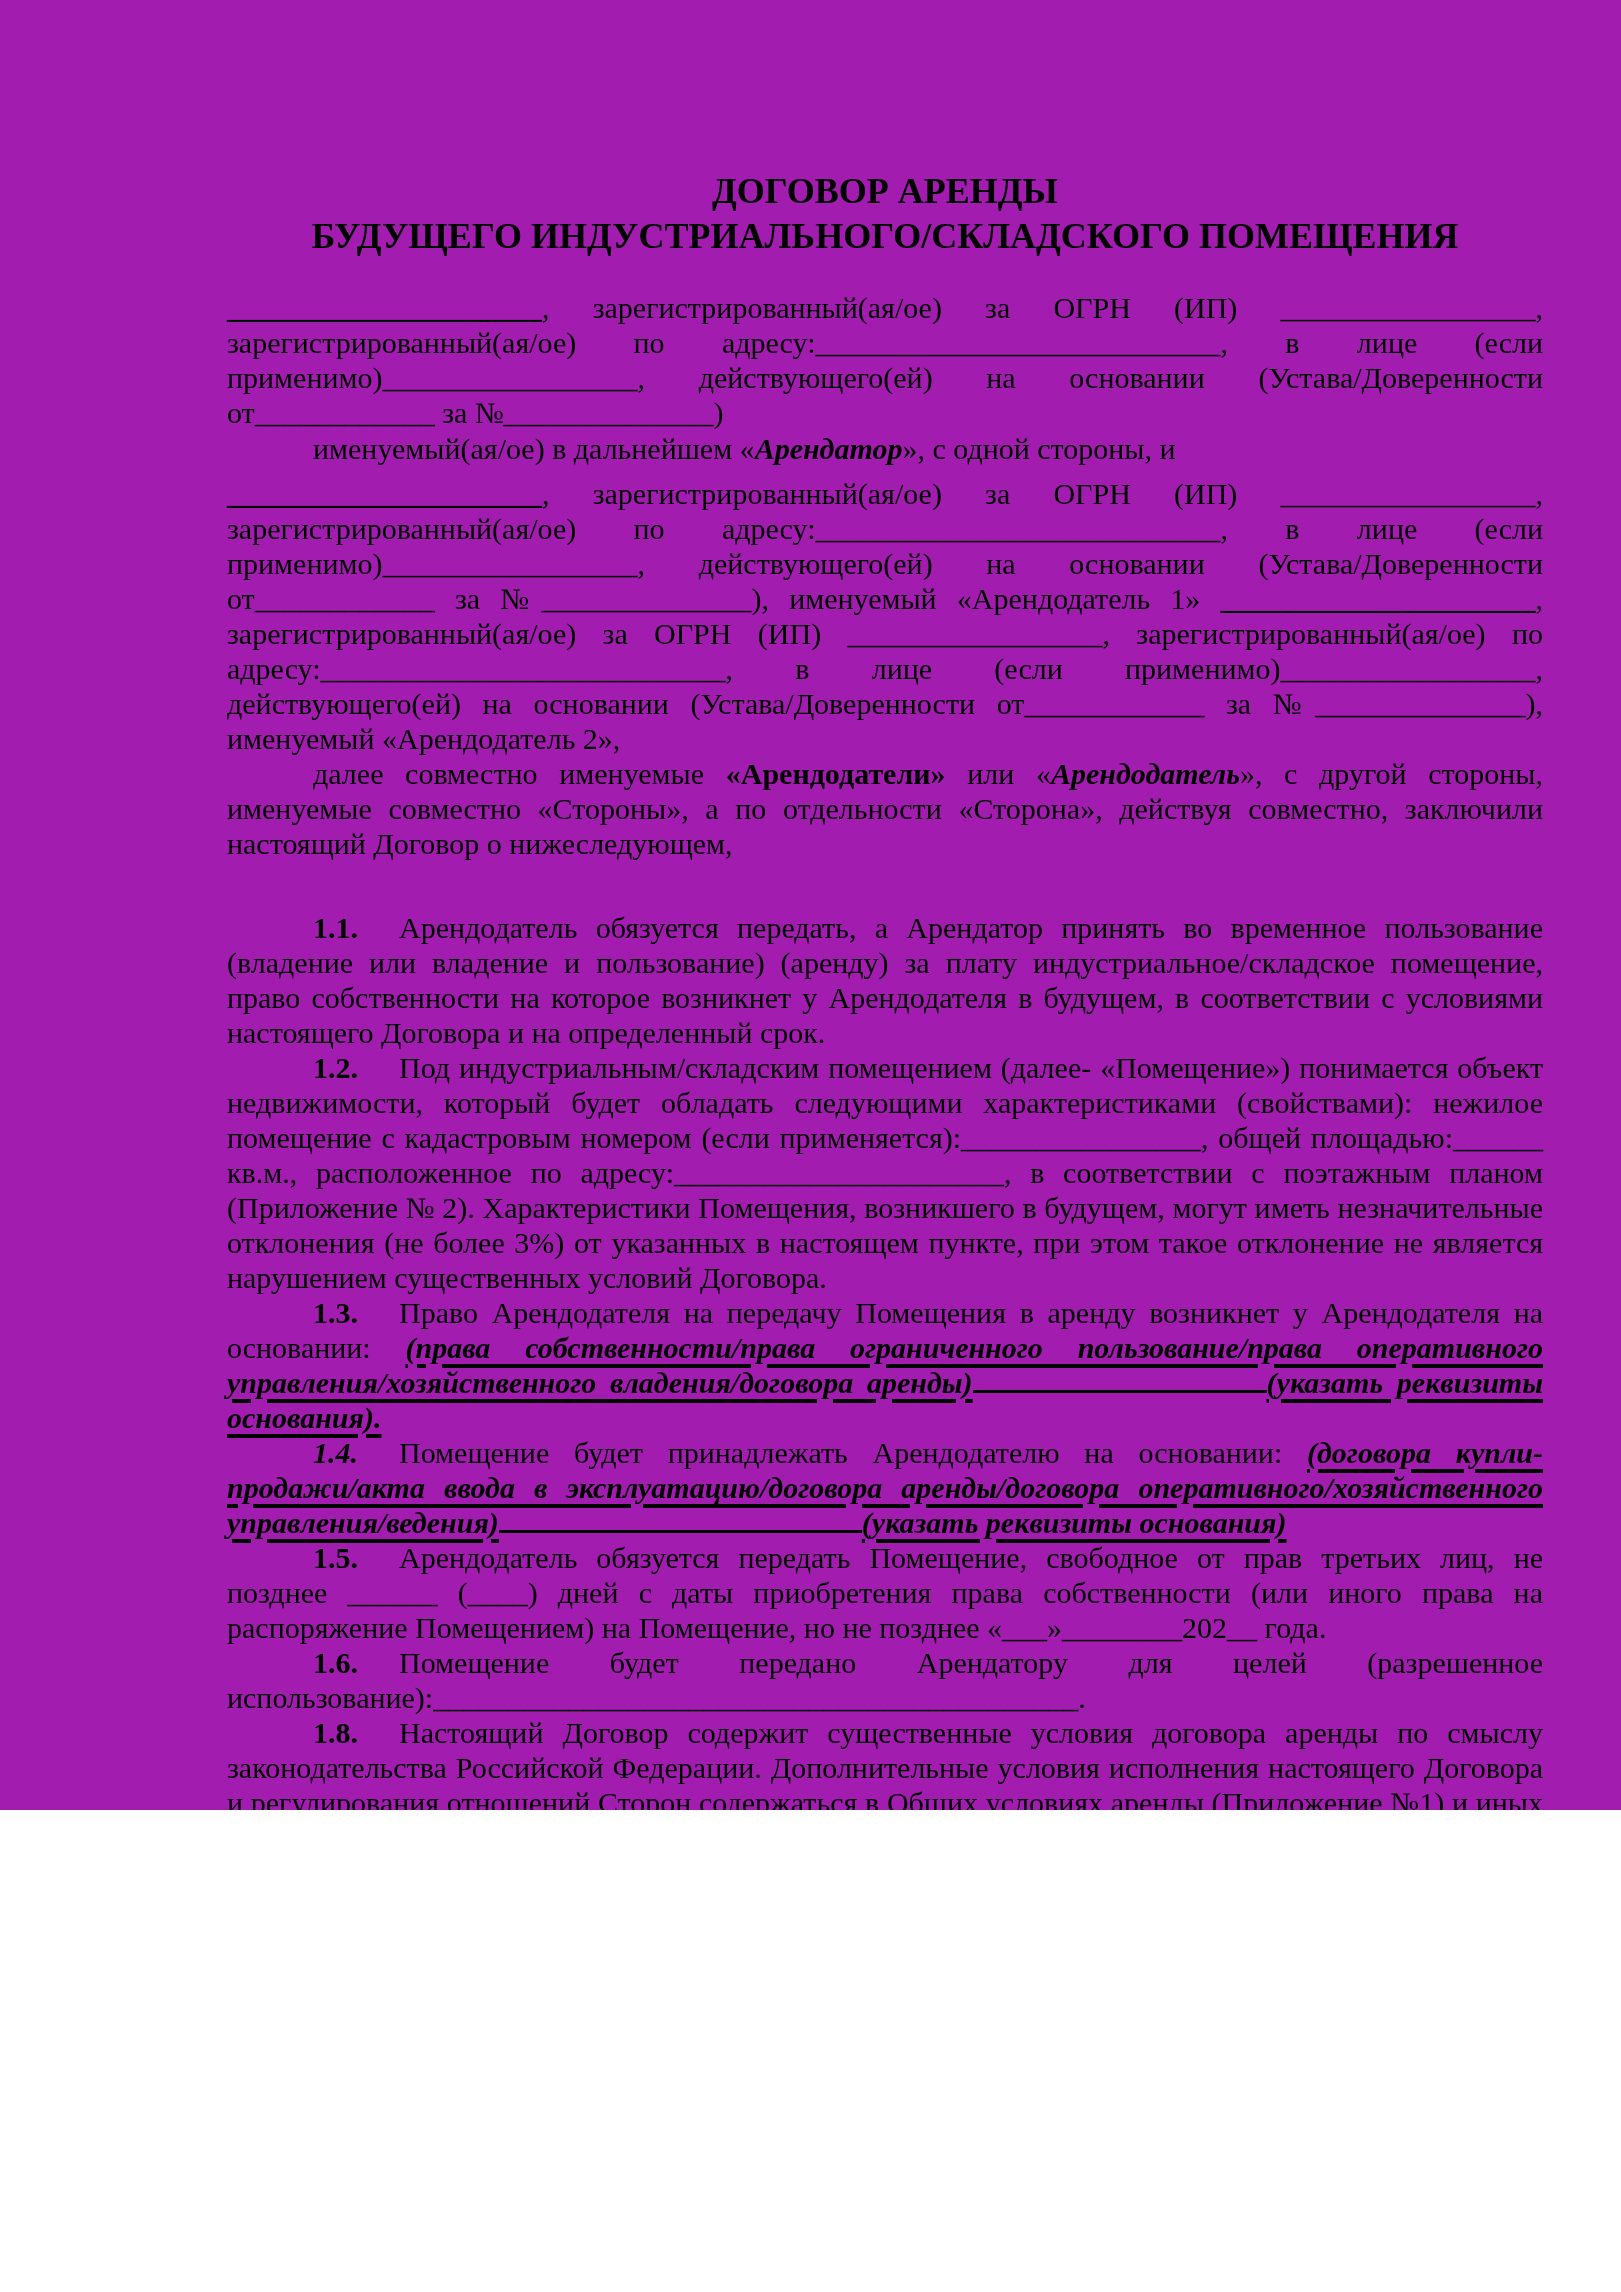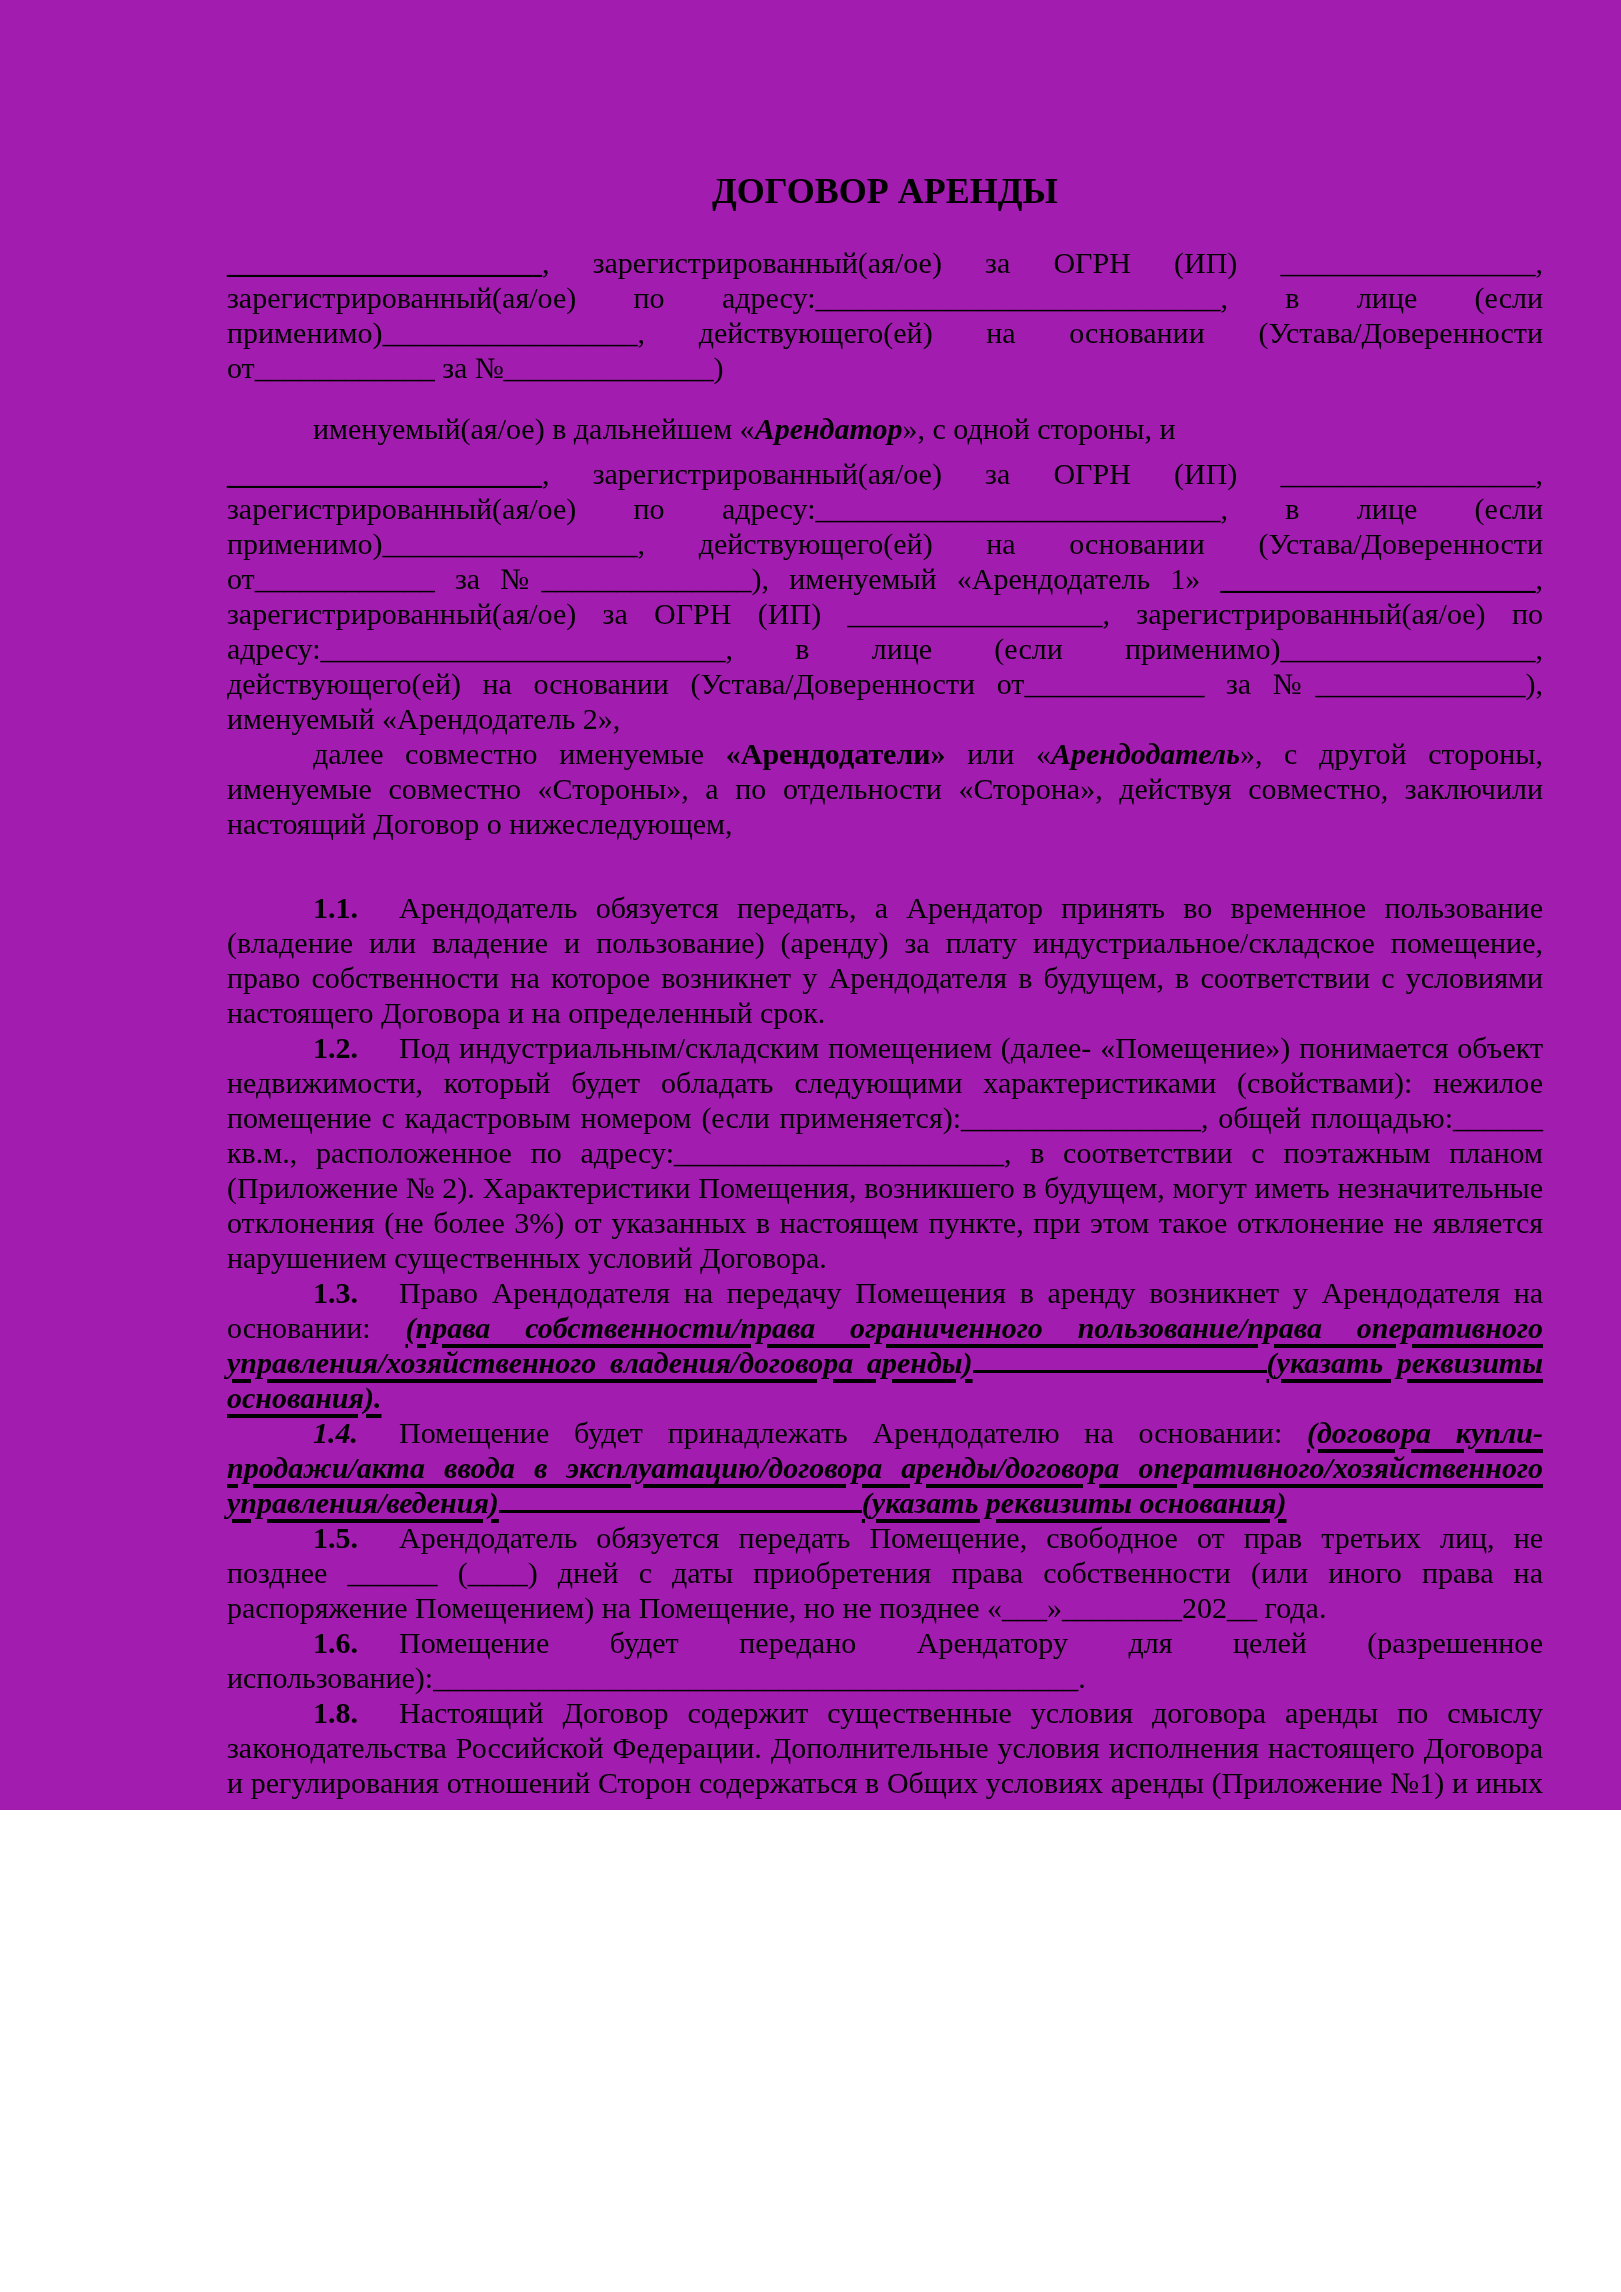--- a/index.html
+++ b/index.html
@@ -33,24 +33,25 @@
   }
   .gap{display:inline-block;height:1px;vertical-align:baseline;}
   .gap.uline{height:0.8em;border-bottom:3.9px solid #000;}
 </style>
 </head>
 <body>
 
 <div class="page">
   <div class="title">
     <div>ДОГОВОР АРЕНДЫ</div>
+    <div>БУДУЩЕГО ИНДУСТРИАЛЬНОГО/СКЛАДСКОГО ПОМЕЩЕНИЯ</div>
   </div>
   <div>
       <p class="blk jp" style="margin-top: 31px;"><span class="r-bu">_____________________</span><span class="r-n">, зарегистрированный(ая/ое) за ОГРН (ИП) _________________, зарегистрированный(ая/ое) по адресу:___________________________, в лице (если применимо)_________________, действующего(ей) на основании (Устава/Доверенности от____________ за №______________)</span></p>
-      <p class="blk indent" style="margin-top: 26px;"><span class="r-n">именуемый(ая/ое) в дальнейшем «</span><span class="r-bi">Арендатор</span><span class="r-n">», с одной стороны, и</span></p>
+      <p class="blk indent" style="margin-top: 1px;"><span class="r-n">именуемый(ая/ое) в дальнейшем «</span><span class="r-bi">Арендатор</span><span class="r-n">», с одной стороны, и</span></p>
       <p class="blk jp" style="margin-top: 9.8px;"><span class="r-bu">_____________________</span><span class="r-n">, зарегистрированный(ая/ое) за ОГРН (ИП) _________________, зарегистрированный(ая/ое) по адресу:___________________________, в лице (если применимо)_________________, действующего(ей) на основании (Устава/Доверенности от____________ за №______________), именуемый «Арендодатель 1» </span><span class="r-bu">_____________________</span><span class="r-n">, зарегистрированный(ая/ое) за ОГРН (ИП) _________________, зарегистрированный(ая/ое) по адресу:___________________________, в лице (если применимо)_________________, действующего(ей) на основании (Устава/Доверенности от____________ за №______________), именуемый «Арендодатель 2»,</span></p>
       <p class="blk indent" style="margin-top: 0;"><span class="r-n">далее совместно именуемые </span><span class="r-b">«Арендодатели»</span><span class="r-n"> или «</span><span class="r-bi">Арендодатель</span><span class="r-n">», с другой стороны, именуемые совместно «Стороны», а по отдельности «Сторона», действуя совместно, заключили настоящий Договор о нижеследующем,</span></p>
       <p class="blk indent" style="margin-top: 49px;"><span class="r-b">1.1.</span><span class="gap" style="width: 41px;"></span><span class="r-n">Арендодатель обязуется передать, а Арендатор принять во временное пользование (владение или владение и пользование) (аренду) за плату индустриальное/складское помещение, право собственности на которое возникнет у Арендодателя в будущем, в соответствии с условиями настоящего Договора и на определенный срок.</span></p>
       <p class="blk indent"><span class="r-b">1.2.</span><span class="gap" style="width: 41px;"></span><span class="r-n">Под индустриальным/складским помещением (далее- «Помещение») понимается объект недвижимости, который будет обладать следующими характеристиками (свойствами): нежилое помещение с кадастровым номером (если применяется):________________, общей площадью:______ кв.м., расположенное по адресу:______________________, в соответствии с поэтажным планом (Приложение № 2). Характеристики Помещения, возникшего в будущем, могут иметь незначительные отклонения (не более 3%) от указанных в настоящем пункте, при этом такое отклонение не является нарушением существенных условий Договора.</span></p>
       <p class="blk indent"><span class="r-b">1.3.</span><span class="gap" style="width: 41px;"></span><span class="r-n">Право Арендодателя на передачу Помещения в аренду возникнет у Арендодателя на основании: </span><span class="r-biu">(права собственности/права ограниченного пользование/права оперативного управления/хозяйственного владения/договора аренды)</span><span class="gap uline" style="width: 294px;"></span><span class="r-biu">(указать реквизиты основания).</span></p>
       <p class="blk indent"><span class="r-bi">1.4.</span><span class="gap" style="width: 41px;"></span><span class="r-n">Помещение будет принадлежать Арендодателю на основании: </span><span class="r-biu">(договора купли-продажи/акта ввода в эксплуатацию/договора аренды/договора оперативного/хозяйственного управления/ведения)</span><span class="gap uline" style="width: 363px;"></span><span class="r-biu">(указать реквизиты основания)</span></p>
       <p class="blk indent"><span class="r-b">1.5.</span><span class="gap" style="width: 41px;"></span><span class="r-n">Арендодатель обязуется передать Помещение, свободное от прав третьих лиц, не позднее ______ (____) дней с даты приобретения права собственности (или иного права на распоряжение Помещением) на Помещение, но не позднее «___»________202__ года.</span></p>
       <p class="blk indent"><span class="r-b">1.6.</span><span class="gap" style="width: 41px;"></span><span class="r-n">Помещение будет передано Арендатору для целей (разрешенное использование):___________________________________________.</span></p>
       <p class="blk indent"><span class="r-b">1.8.</span><span class="gap" style="width: 41px;"></span><span class="r-n">Настоящий Договор содержит существенные условия договора аренды по смыслу законодательства Российской Федерации. Дополнительные условия исполнения настоящего Договора и регулирования отношений Сторон содержаться в Общих условиях аренды (Приложение №1) и иных приложениях.</span></p>
     </div>

